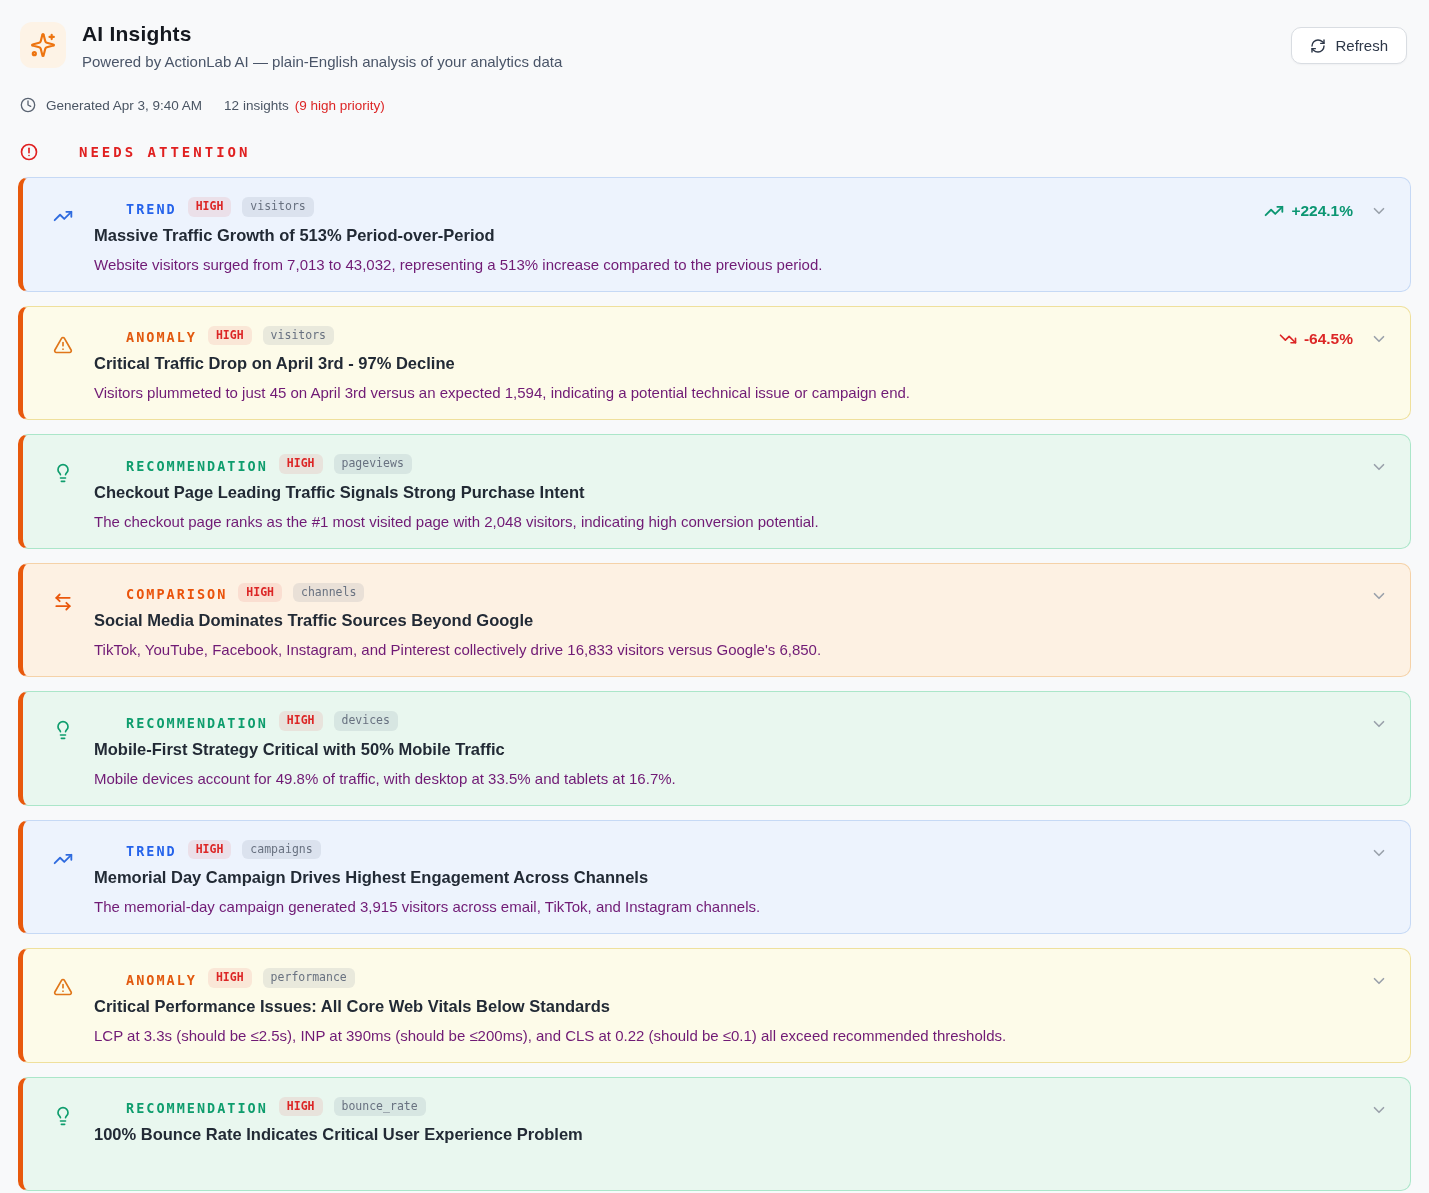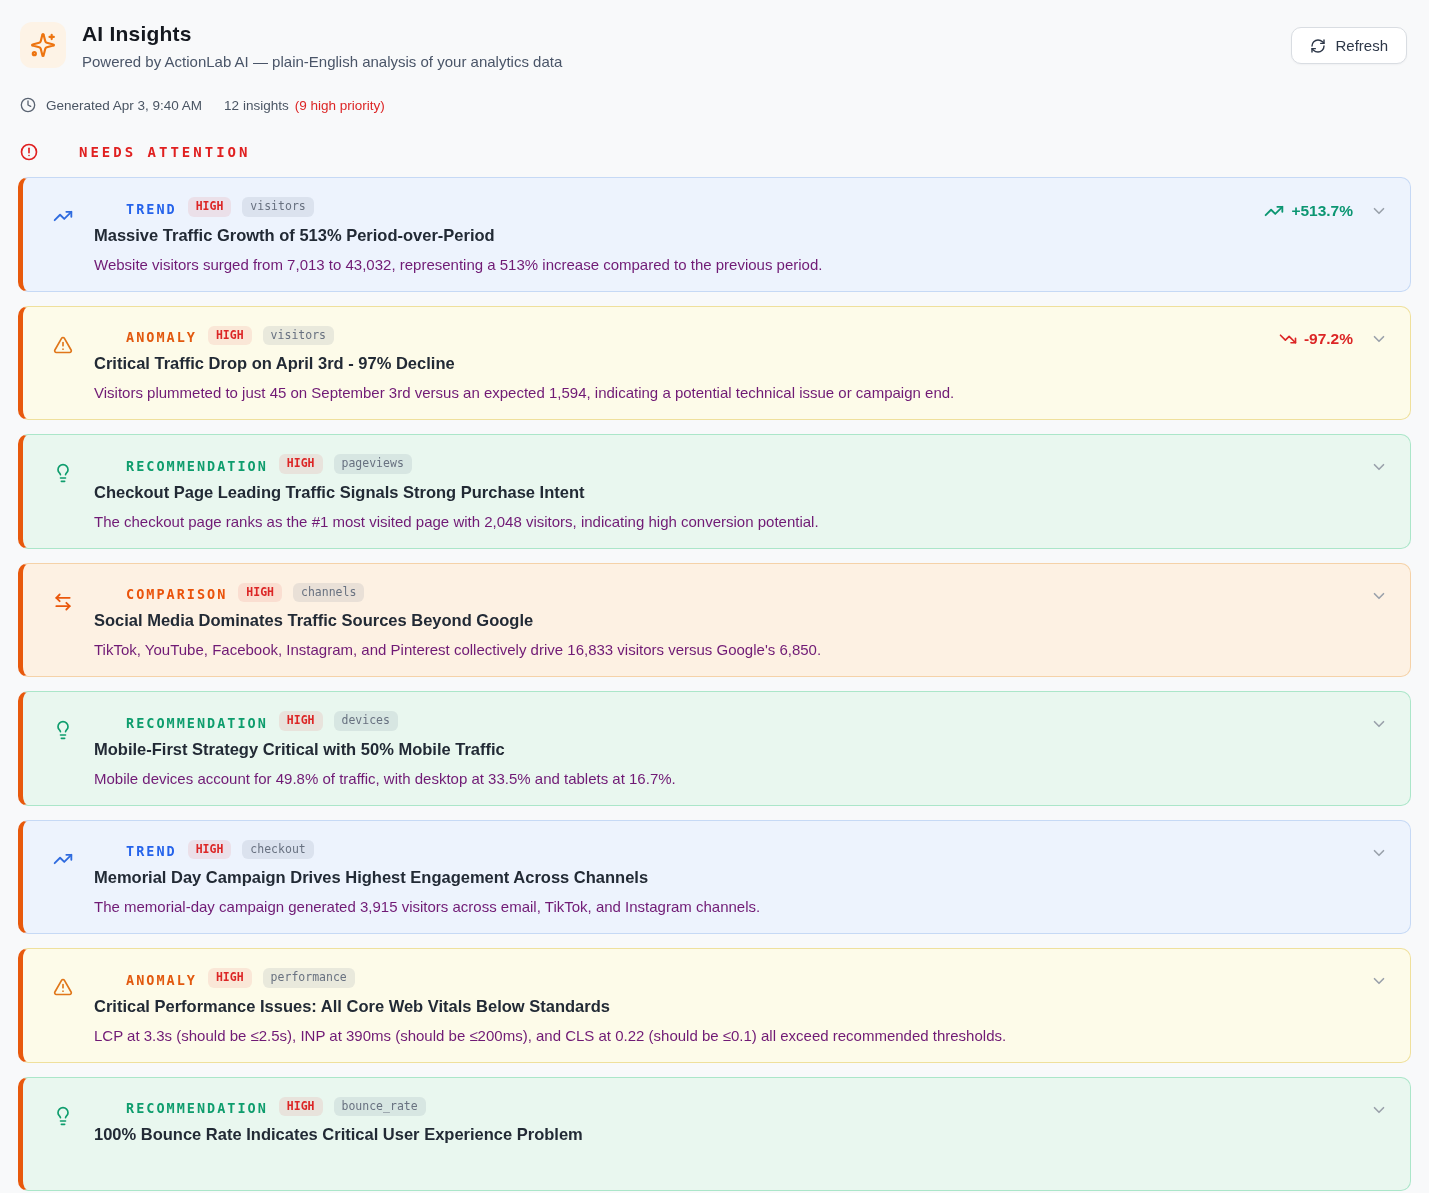--- a/index.html
+++ b/index.html
@@ -174,21 +174,21 @@
       <div class="card-desc">Website visitors surged from 7,013 to 43,032, representing a 513% increase compared to the previous period.</div>
     </div>
     <div class="card-right">
       <span class="metric up">
             <span class="metric-icon" style="display: flex;">
               <svg width="20" height="20" viewBox="0 0 24 24" fill="none" stroke="currentColor" stroke-width="2.2" stroke-linecap="round" stroke-linejoin="round">
                 <polyline points="22 7 13.5 15.5 8.5 10.5 2 17"></polyline>
                 <polyline points="16 7 22 7 22 13"></polyline>
               </svg>
             </span>
-            <span class="metric-text">+513.7%</span>
+            <span class="metric-text">+224.1%</span>
           </span>
       <span class="chevron">
         <svg width="18" height="18" viewBox="0 0 24 24" fill="none" stroke="currentColor" stroke-width="2.2" stroke-linecap="round" stroke-linejoin="round">
           <polyline points="6 9 12 15 18 9"></polyline>
         </svg>
       </span>
     </div>
   </div>
       <div class="card theme-anomaly">
     <div class="card-icon">
@@ -198,31 +198,31 @@
             <line x1="12" y1="17" x2="12.01" y2="17"></line>
           </svg>
         </div>
     <div class="card-body">
       <div class="type-row">
         <span class="type-label mono">ANOMALY</span>
         <span class="badge high mono">HIGH</span>
         <span class="badge tag mono">visitors</span>
       </div>
       <div class="card-title">Critical Traffic Drop on April 3rd - 97% Decline</div>
-      <div class="card-desc">Visitors plummeted to just 45 on September 3rd versus an expected 1,594, indicating a potential technical issue or campaign end.</div>
+      <div class="card-desc">Visitors plummeted to just 45 on April 3rd versus an expected 1,594, indicating a potential technical issue or campaign end.</div>
     </div>
     <div class="card-right">
       <span class="metric down">
             <span class="metric-icon" style="display: flex;">
               <svg width="18" height="18" viewBox="0 0 24 24" fill="none" stroke="currentColor" stroke-width="2.2" stroke-linecap="round" stroke-linejoin="round">
                 <polyline points="22 17 13.5 8.5 8.5 13.5 2 7"></polyline>
                 <polyline points="16 17 22 17 22 11"></polyline>
               </svg>
             </span>
-            <span class="metric-text">-97.2%</span>
+            <span class="metric-text">-64.5%</span>
           </span>
       <span class="chevron">
         <svg width="18" height="18" viewBox="0 0 24 24" fill="none" stroke="currentColor" stroke-width="2.2" stroke-linecap="round" stroke-linejoin="round">
           <polyline points="6 9 12 15 18 9"></polyline>
         </svg>
       </span>
     </div>
   </div>
       <div class="card theme-recommendation">
     <div class="card-icon">
@@ -307,21 +307,21 @@
     <div class="card-icon">
           <svg width="20" height="20" viewBox="0 0 24 24" fill="none" stroke="currentColor" stroke-width="2.2" stroke-linecap="round" stroke-linejoin="round">
             <polyline points="22 7 13.5 15.5 8.5 10.5 2 17"></polyline>
             <polyline points="16 7 22 7 22 13"></polyline>
           </svg>
         </div>
     <div class="card-body">
       <div class="type-row">
         <span class="type-label mono">TREND</span>
         <span class="badge high mono">HIGH</span>
-        <span class="badge tag mono">checkout</span>
+        <span class="badge tag mono">campaigns</span>
       </div>
       <div class="card-title">Memorial Day Campaign Drives Highest Engagement Across Channels</div>
       <div class="card-desc">The memorial-day campaign generated 3,915 visitors across email, TikTok, and Instagram channels.</div>
     </div>
     <div class="card-right">
 
       <span class="chevron">
         <svg width="18" height="18" viewBox="0 0 24 24" fill="none" stroke="currentColor" stroke-width="2.2" stroke-linecap="round" stroke-linejoin="round">
           <polyline points="6 9 12 15 18 9"></polyline>
         </svg>

